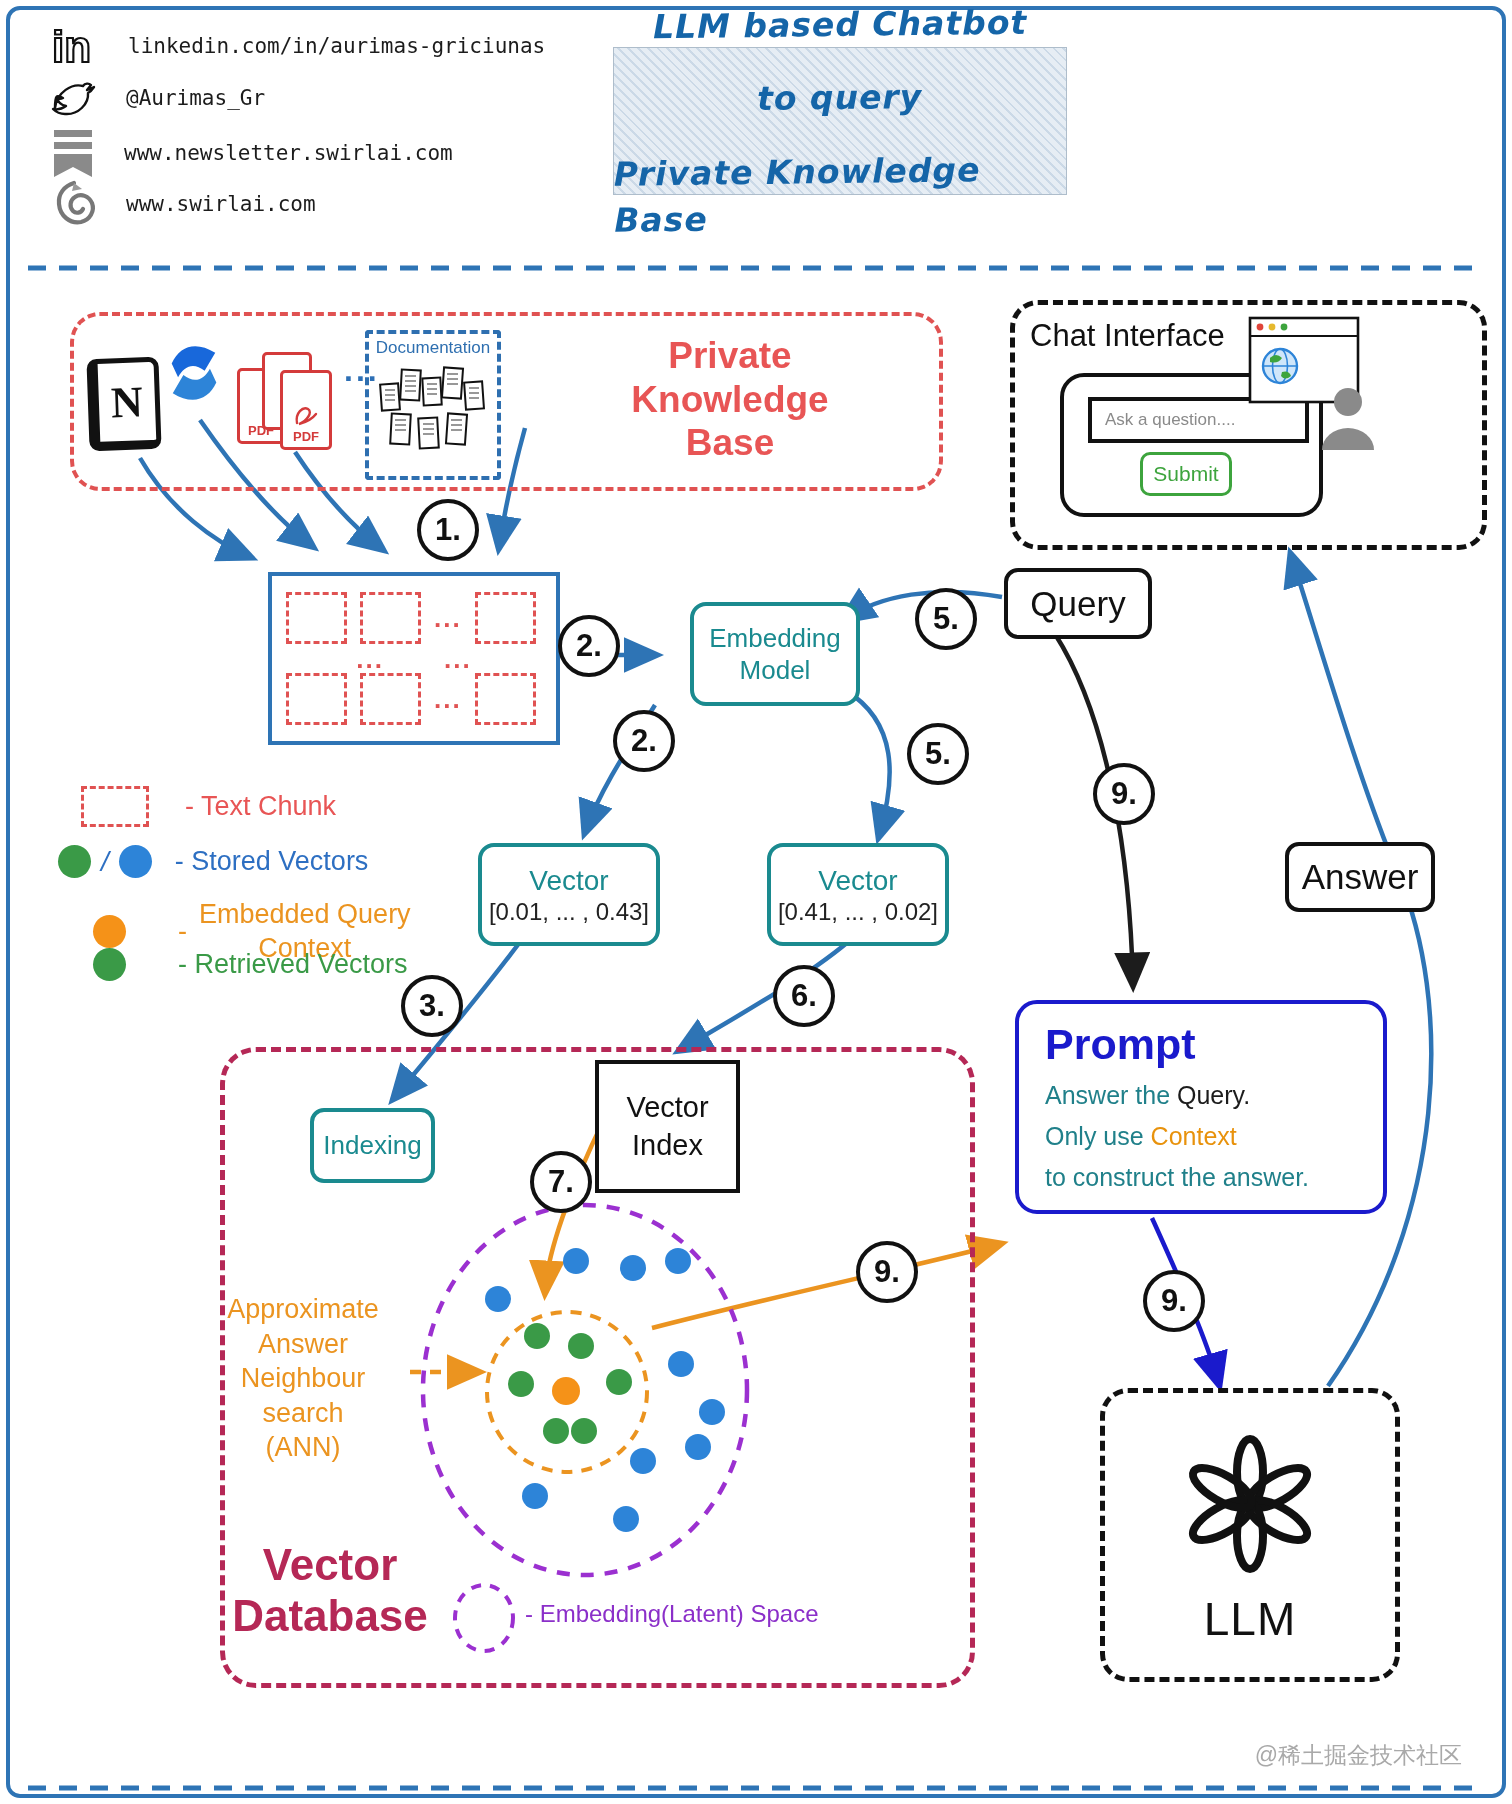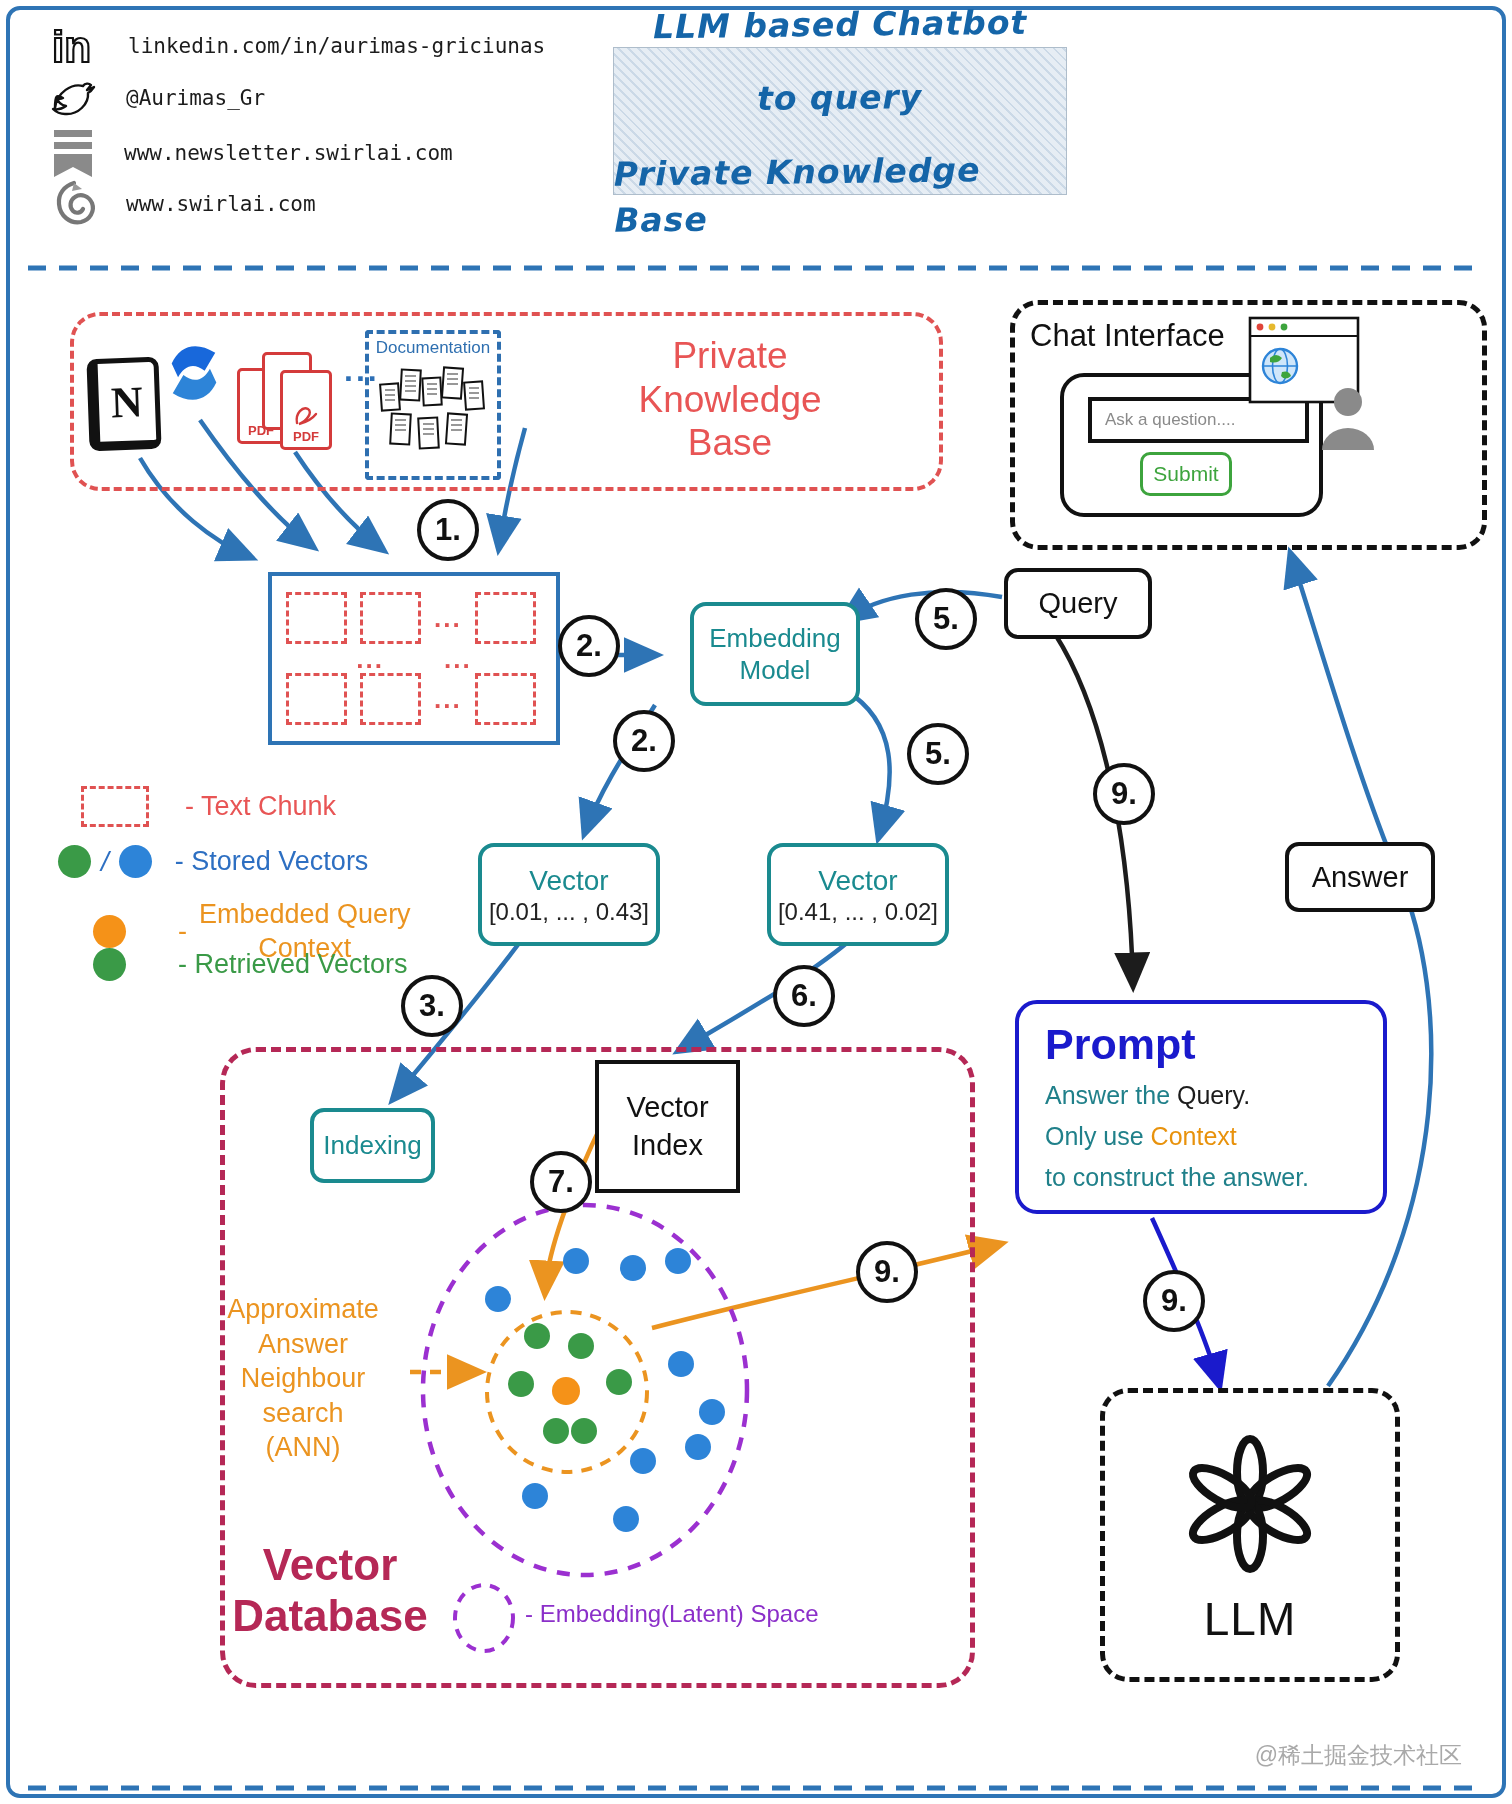--- a/index.html
+++ b/index.html
@@ -13,21 +13,21 @@
   .soc-row{position:absolute;left:26px;display:flex;align-items:center;gap:28px;z-index:3;margin-left:24px;}
   .soc-txt{font-family:"DejaVu Sans Mono",monospace;font-size:21px;color:#1c1c1c;}
   
   #title-box{left:613px;top:47px;width:452px;height:146px;border:1px solid #aebdcb;
      background:#e6edf4;background-image:repeating-linear-gradient(45deg,rgba(140,170,200,.30) 0 2px,transparent 2px 7px);
      display:flex;flex-direction:column;align-items:center;justify-content:center;z-index:3;gap:28px;}
   .title-line{font-family:"DejaVu Sans",sans-serif;font-style:italic;font-weight:700;
      color:#1565a8;font-size:33px;line-height:1.38;letter-spacing:1px;transform:rotate(-.7deg);}
   
   #pkb-box{left:70px;top:312px;width:865px;height:171px;border:4px dashed #e05252;border-radius:30px;}
-  .pkb-label{color:#e85555;font-size:37px;font-weight:400;line-height:1.18;text-align:center;}
+  .pkb-label{color:#e85555;font-size:37px;font-weight:700;line-height:1.18;text-align:center;}
   #doc-box{left:365px;top:330px;width:128px;height:142px;border:4px dashed #2e6fb0;border-radius:4px;text-align:center;}
   .doc-label{color:#2e6fb0;font-size:17px;margin-top:4px;font-weight:500;}
   #notion{left:88px;top:358px;width:56px;height:78px;background:#fff;border:5px solid #111;
       border-left-width:11px;border-bottom-width:9px;border-radius:10px;display:flex;align-items:center;justify-content:center;
       font-family:"Liberation Serif",serif;font-weight:700;font-size:44px;color:#111;transform:rotate(-2deg);}
   .pdf-sheet{position:absolute;background:#fff;border:3px solid #d43b3b;border-radius:5px;z-index:3;
       display:flex;flex-direction:column;align-items:center;justify-content:flex-end;}
   .pdf-lbl{color:#d43b3b;font-weight:700;font-size:13px;margin-bottom:3px;}
   .bluedots{color:#2d6fb5;font-size:32px;font-weight:700;letter-spacing:3px;}
   
@@ -42,21 +42,21 @@
   #chunks-box{left:268px;top:572px;width:292px;height:173px;border:4px solid #2e74b5;background:#fff;
       display:flex;flex-direction:column;justify-content:space-between;padding:16px 14px;box-sizing:border-box;}
   .chunk-row{display:flex;align-items:center;gap:13px;}
   .chunk{width:55px;height:46px;border:3px dashed #e05252;}
   .reddots{color:#e05252;font-size:26px;font-weight:700;letter-spacing:2px;line-height:0;}
   
   .teal-box{border:4px solid #1a8a8f;border-radius:16px;background:#fff;display:flex;flex-direction:column;
       align-items:center;justify-content:center;}
   .teal-txt{color:#1a8a8f;font-size:26px;line-height:1.25;}
   .black-pill{border:4px solid #111;border-radius:14px;background:#fff;display:flex;align-items:center;justify-content:center;
-      font-size:29px;color:#111;}
+      font-size:35px;color:#111;}
   
   .lg-row{position:absolute;display:flex;align-items:center;z-index:3;}
   .dot{border-radius:50%;width:33px;height:33px;}
   
   #vdb-box{left:220px;top:1047px;width:745px;height:631px;border:5px dashed #b52856;border-radius:36px;}
   #vindex-box{left:595px;top:1060px;width:137px;height:125px;border:4px solid #111;background:#fff;
       display:flex;flex-direction:column;align-items:center;justify-content:center;}
   .vindex-txt{color:#111;font-size:29px;line-height:1.3;}
   .ann-line{color:#eb9420;font-size:27px;line-height:1.28;text-align:center;}
   .vdb-lbl{color:#b52856;font-weight:700;font-size:44px;line-height:1.15;text-align:center;}

